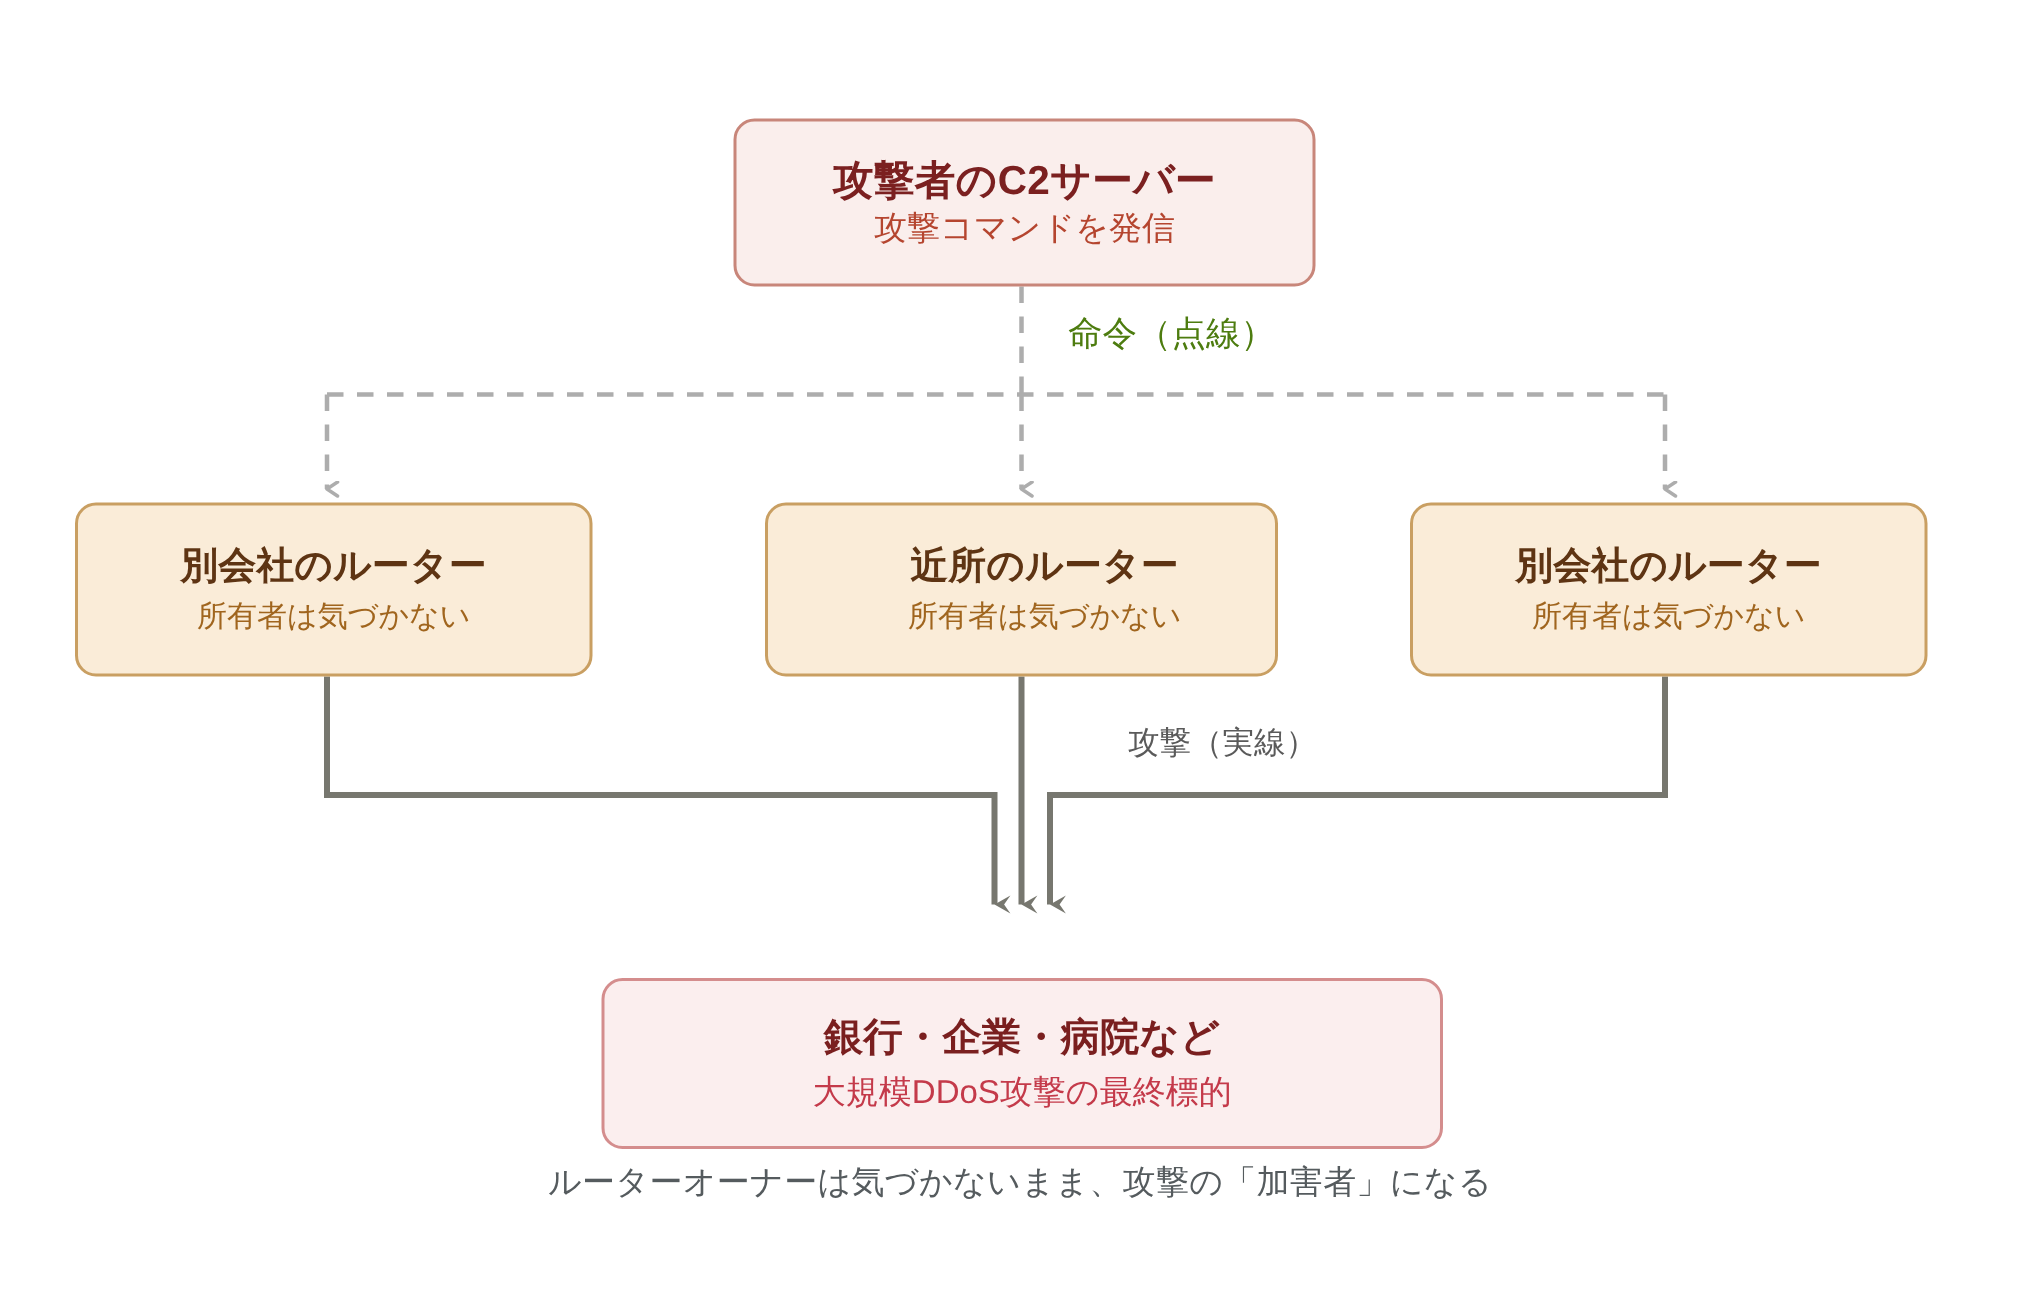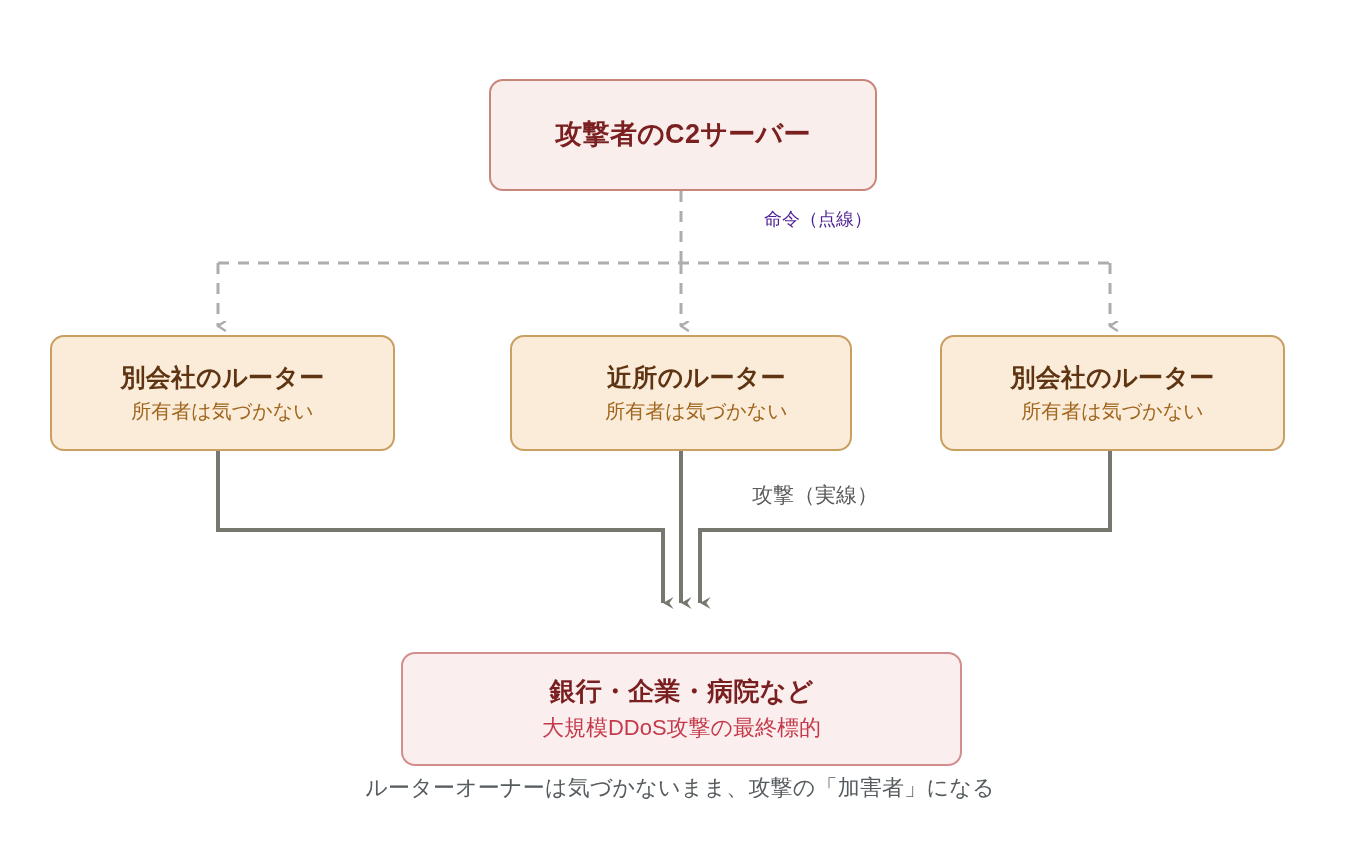--- a/index.html
+++ b/index.html
@@ -112,24 +112,24 @@
     color: #c43a4a;
   }
 
   
   .edge-label {
     position: absolute;
     white-space: nowrap;
     z-index: 4;
   }
   #label-command {
-    left: 764px;
+    left: 712px;
     top: 207px;
-    font-size: 18px;
-    color: #4c1d95;
+    font-size: 23px;
+    color: #4d7c0f;
   }
   #label-attack {
     left: 742px;
     top: 481px;
     font-size: 21px;
     color: #5a5a5a;
     margin-left: 10px;
   }
 
   
@@ -180,20 +180,21 @@
       <path d="M218,451 L218,530 L663,530 L663,603" marker-end="url(#arrow-solid)"></path>
 
       <path d="M681,451 L681,603" marker-end="url(#arrow-solid)"></path>
 
       <path d="M1110,451 L1110,530 L700,530 L700,603" marker-end="url(#arrow-solid)"></path>
     </g>
   </svg>
 
   <div class="node" id="node-c2">
     <div class="n-title">攻撃者のC2サーバー</div>
+    <div class="n-sub">攻撃コマンドを発信</div>
   </div>
 
   <div class="node node-router" id="node-router-yours">
     <div class="n-title">別会社のルーター</div>
     <div class="n-sub">所有者は気づかない</div>
   </div>
 
   <div class="node node-router" id="node-router-neighbor">
     <div class="n-title">近所のルーター</div>
     <div class="n-sub">所有者は気づかない</div>

